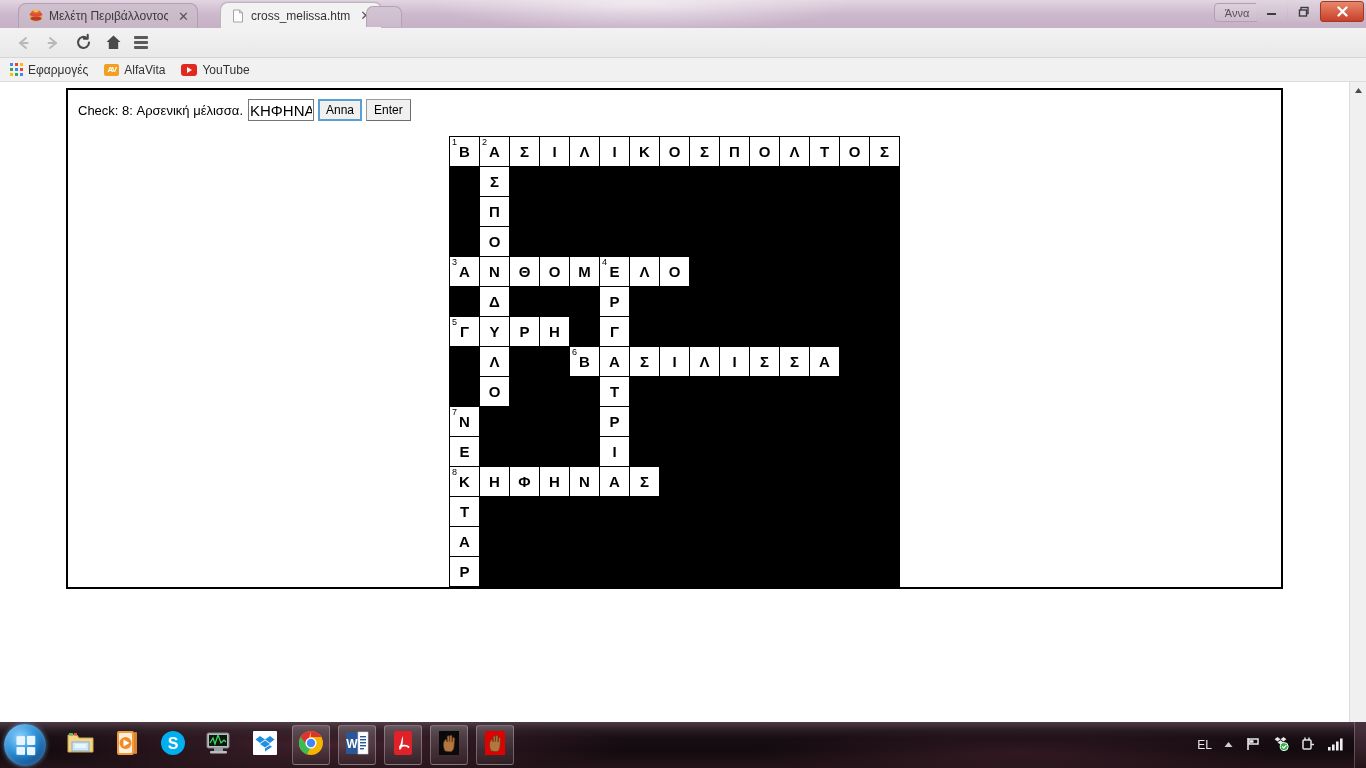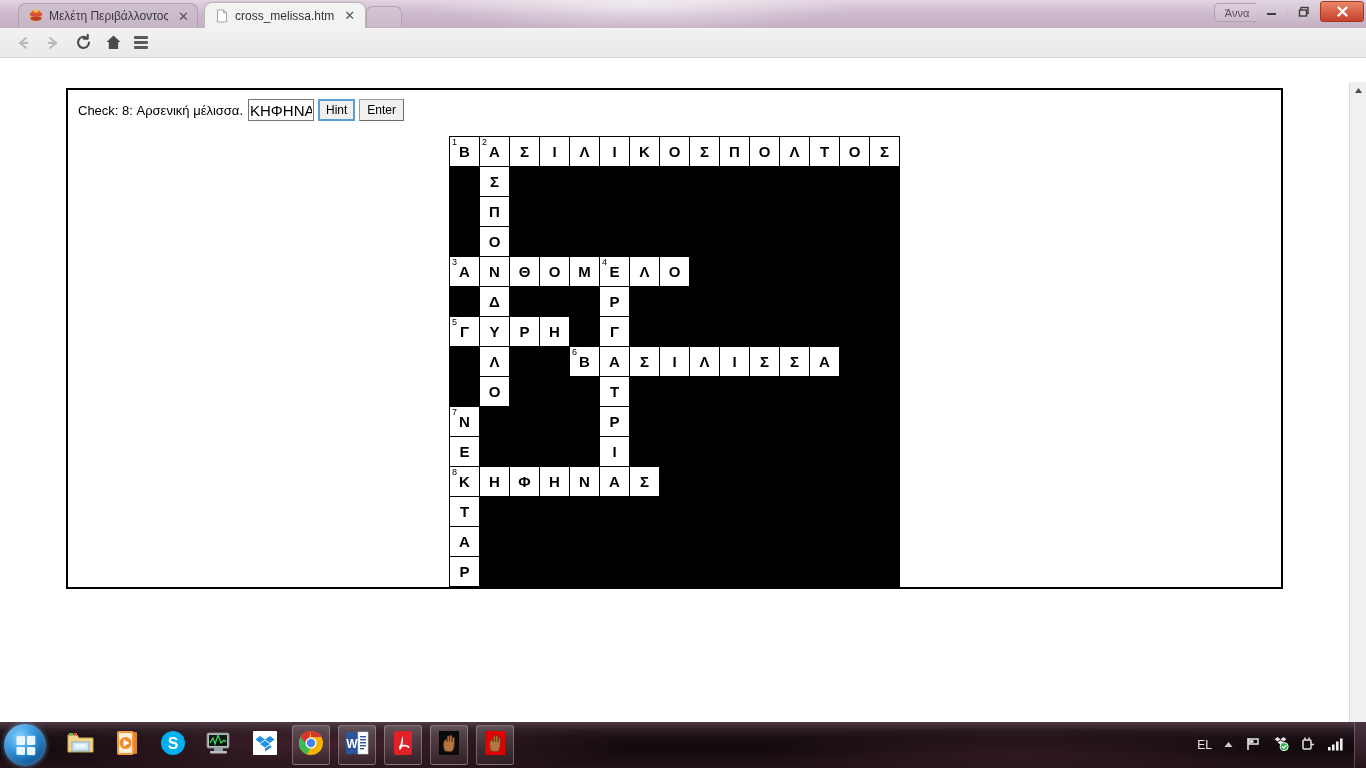--- a/index.html
+++ b/index.html
@@ -282,21 +282,21 @@
             <ellipse cx="7" cy="5.2" rx="6.2" ry="2.4" fill="#d94f3d"></ellipse>
             <ellipse cx="7" cy="3.2" rx="4.6" ry="1.9" fill="#e0602f"></ellipse>
             <ellipse cx="7" cy="9.6" rx="5.4" ry="2.1" fill="#b83c2e"></ellipse>
             <ellipse cx="7" cy="2.0" rx="2.8" ry="1.4" fill="#f0c04a"></ellipse>
           </svg>
         </span>
         <span class="tab-label">Μελέτη Περιβάλλοντος Δ</span>
         <span class="tab-close">✕</span>
       </div>
 
-      <div class="tab active" style="left:204px; width:162px;">
+      <div class="tab active" style="left:220px; width:162px;">
         <span class="tab-favicon">
           <svg width="14" height="14" viewBox="0 0 14 14">
             <path d="M2.5 1 H8.5 L11.5 4 V13 H2.5 Z" fill="#fdfdfd" stroke="#9a9a9a" stroke-width="0.9"></path>
             <path d="M8.5 1 V4 H11.5 Z" fill="#dedede" stroke="#9a9a9a" stroke-width="0.7"></path>
           </svg>
         </span>
         <span class="tab-label">cross_melissa.htm</span>
         <span class="tab-close">✕</span>
       </div>
 
@@ -351,32 +351,56 @@
     </div>
 
 
     <div class="menu-btn">
       <span class="menu-bar-line"></span>
         <span class="menu-bar-line"></span>
         <span class="menu-bar-line"></span>
     </div>
   </div>
 
+  <div class="bookmarks">
+    <div class="bm">
+      <span class="bm-apps">
+        <i style="background:#4285f4"></i>
+          <i style="background:#ea4335"></i>
+          <i style="background:#fbbc05"></i>
+        <i style="background:#34a853"></i>
+          <i style="background:#4285f4"></i>
+          <i style="background:#ea4335"></i>
+        <i style="background:#fbbc05"></i>
+          <i style="background:#34a853"></i>
+          <i style="background:#4285f4"></i>
+      </span>
+      <span>Εφαρμογές</span>
+    </div>
+    <div class="bm">
+      <span class="bm-av">AV</span>
+      <span>AlfaVita</span>
+    </div>
+    <div class="bm">
+      <span class="bm-yt"></span>
+      <span>YouTube</span>
+    </div>
+  </div>
 
   <div class="viewport">
     <div class="page">
 
 
       <div class="outer-box">
 
 
         <div class="clue-row">
           <span class="clue-text">Check: 8: Αρσενική μέλισσα.</span>
           <input class="answer-input" type="text" value="ΚΗΦΗΝΑΣ" style="">
-          <button class="btn-std focused">Hint</button>
+          <button class="btn-std focused">Anna</button>
           <button class="btn-std">Enter</button>
         </div>
 
         <div class="grid-wrap">
           <table class="grid">
             <tbody id="grid-body">
                 <tr>
                   <td class="cell-open">
                     <span class="cell-num">1</span>
                     <span class="cell-letter">Β</span>

